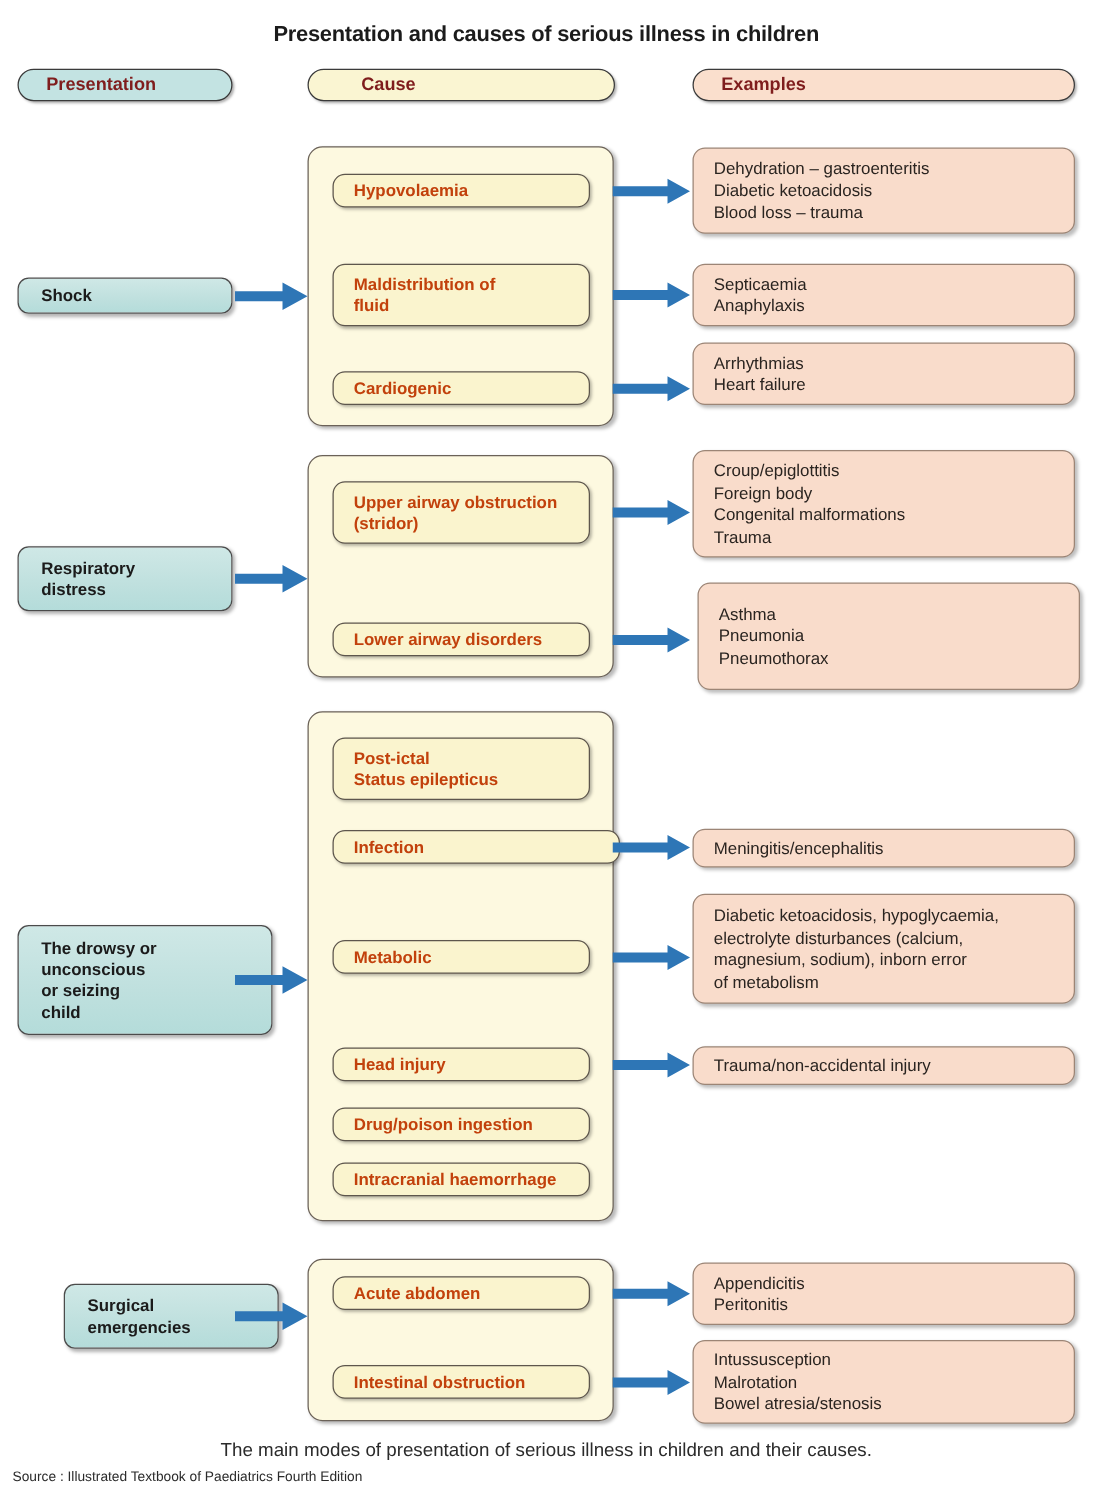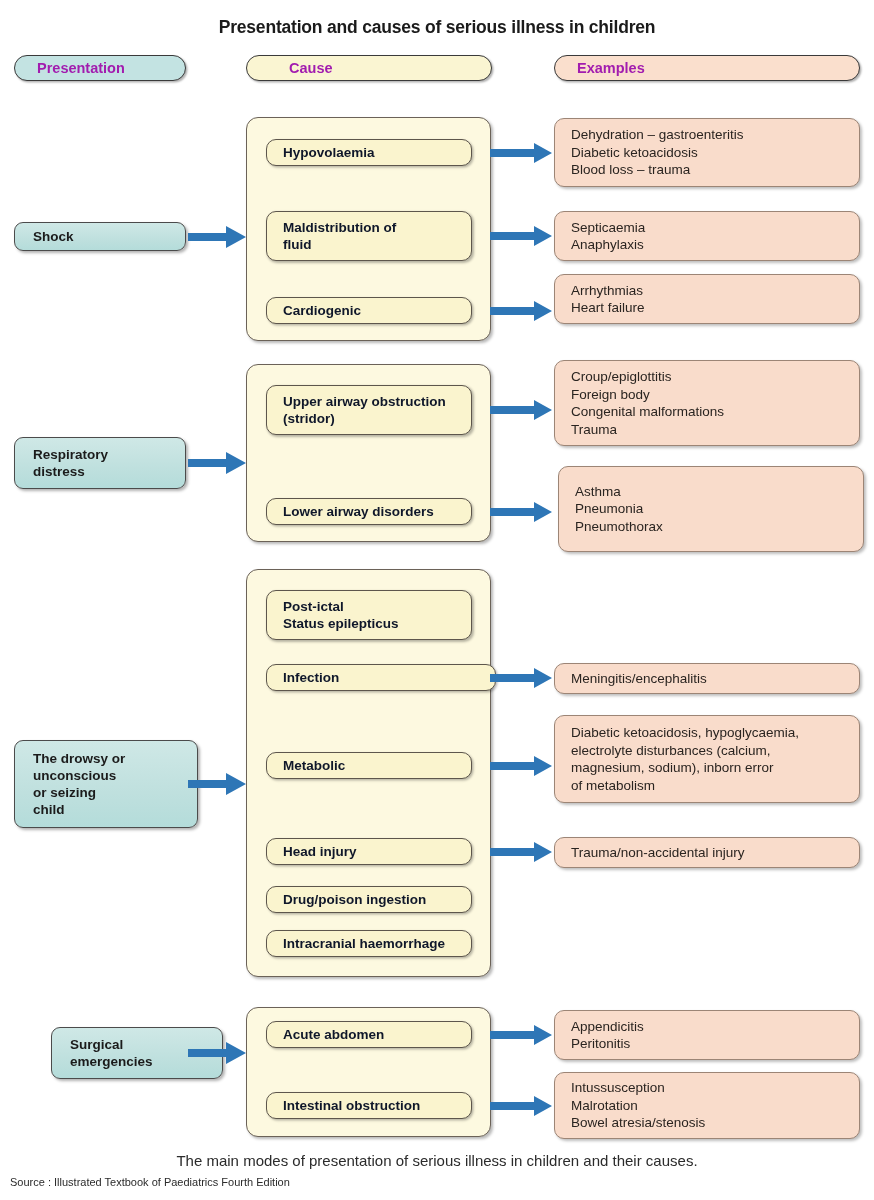--- a/index.html
+++ b/index.html
@@ -36,21 +36,21 @@
 
   
   .col-header {
     position: absolute;
     height: 26px;
     border: 1.6px solid #3a3a3a;
     border-radius: 13px;
     box-sizing: border-box;
     font-size: 14.5px;
     font-weight: bold;
-    color: #a21caf;
+    color: #7f1d1d;
     display: flex;
     align-items: center;
     padding-left: 22px;
     box-shadow: 1.5px 1.5px 2px rgba(0,0,0,0.30);
   }
   .col-header.presentation {
     left: 14px; top: 55px; width: 172px;
     background: #c3e3e2;
   }
   .col-header.cause {
@@ -95,21 +95,21 @@
   
   .cause-box {
     position: absolute;
     box-sizing: border-box;
     border: 1.4px solid #5d564c;
     border-radius: 10px;
     background: #faf4ce;
     box-shadow: 1.5px 1.5px 2.5px rgba(0,0,0,0.28);
     font-size: 13.5px;
     font-weight: bold;
-    color: #0f172a;
+    color: #c2410c;
     line-height: 17px;
     display: flex;
     flex-direction: column;
     justify-content: center;
     padding-left: 16px;
     padding-right: 8px;
   }
 
   
   .ex-box {
@@ -244,21 +244,21 @@
     <span class="ln">Foreign body</span>
     <span class="ln">Congenital malformations</span>
     <span class="ln">Trauma</span>
   </div>
   <div class="ex-box" style="left:558px; top:466px; width:306px; height:86px;">
     <span class="ln">Asthma</span>
     <span class="ln">Pneumonia</span>
     <span class="ln">Pneumothorax</span>
   </div>
 
-  <div class="pres-box" style="left:14px; top:740px; width:184px; height:88px; white-space:pre-line;">
+  <div class="pres-box" style="left:14px; top:740px; width:204px; height:88px; white-space:pre-line;">
     <span>The drowsy or
 unconscious
 or seizing
 child</span>
   </div>
 
   <svg class="arrow" style="left:188px; top:769px;" width="60" height="30" viewBox="0 0 60 30">
     <path d="M0 11 L38 11 L38 4 L58 15 L38 26 L38 19 L0 19 Z" fill="#2e76b6"></path>
   </svg>
 

